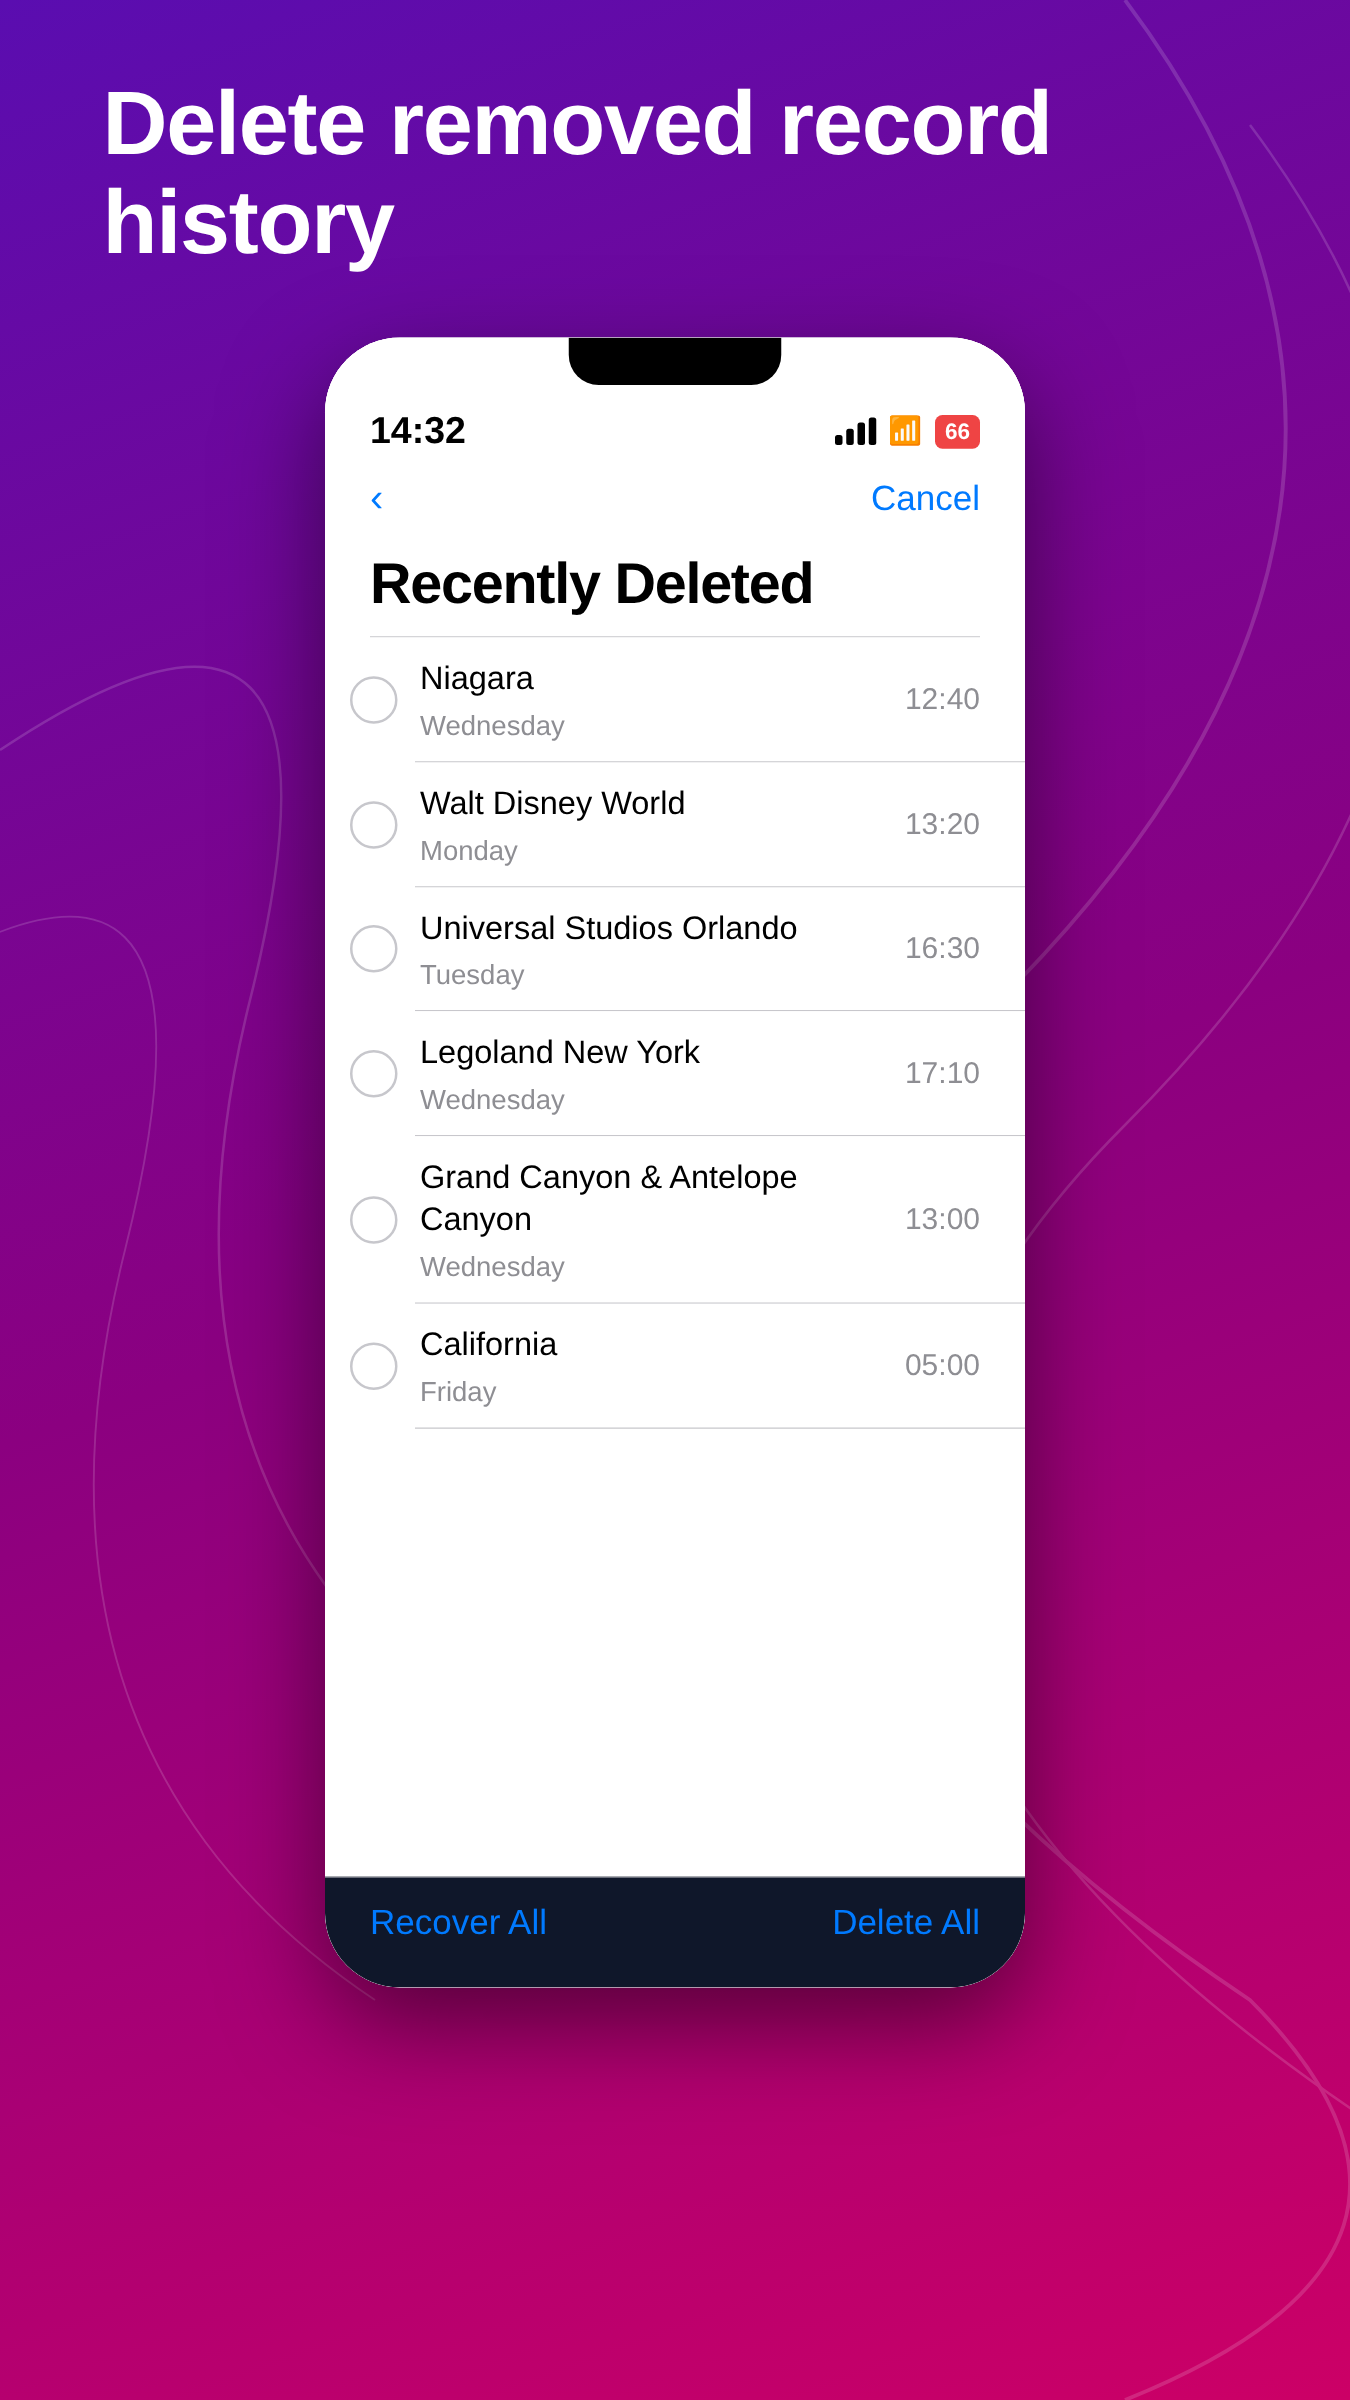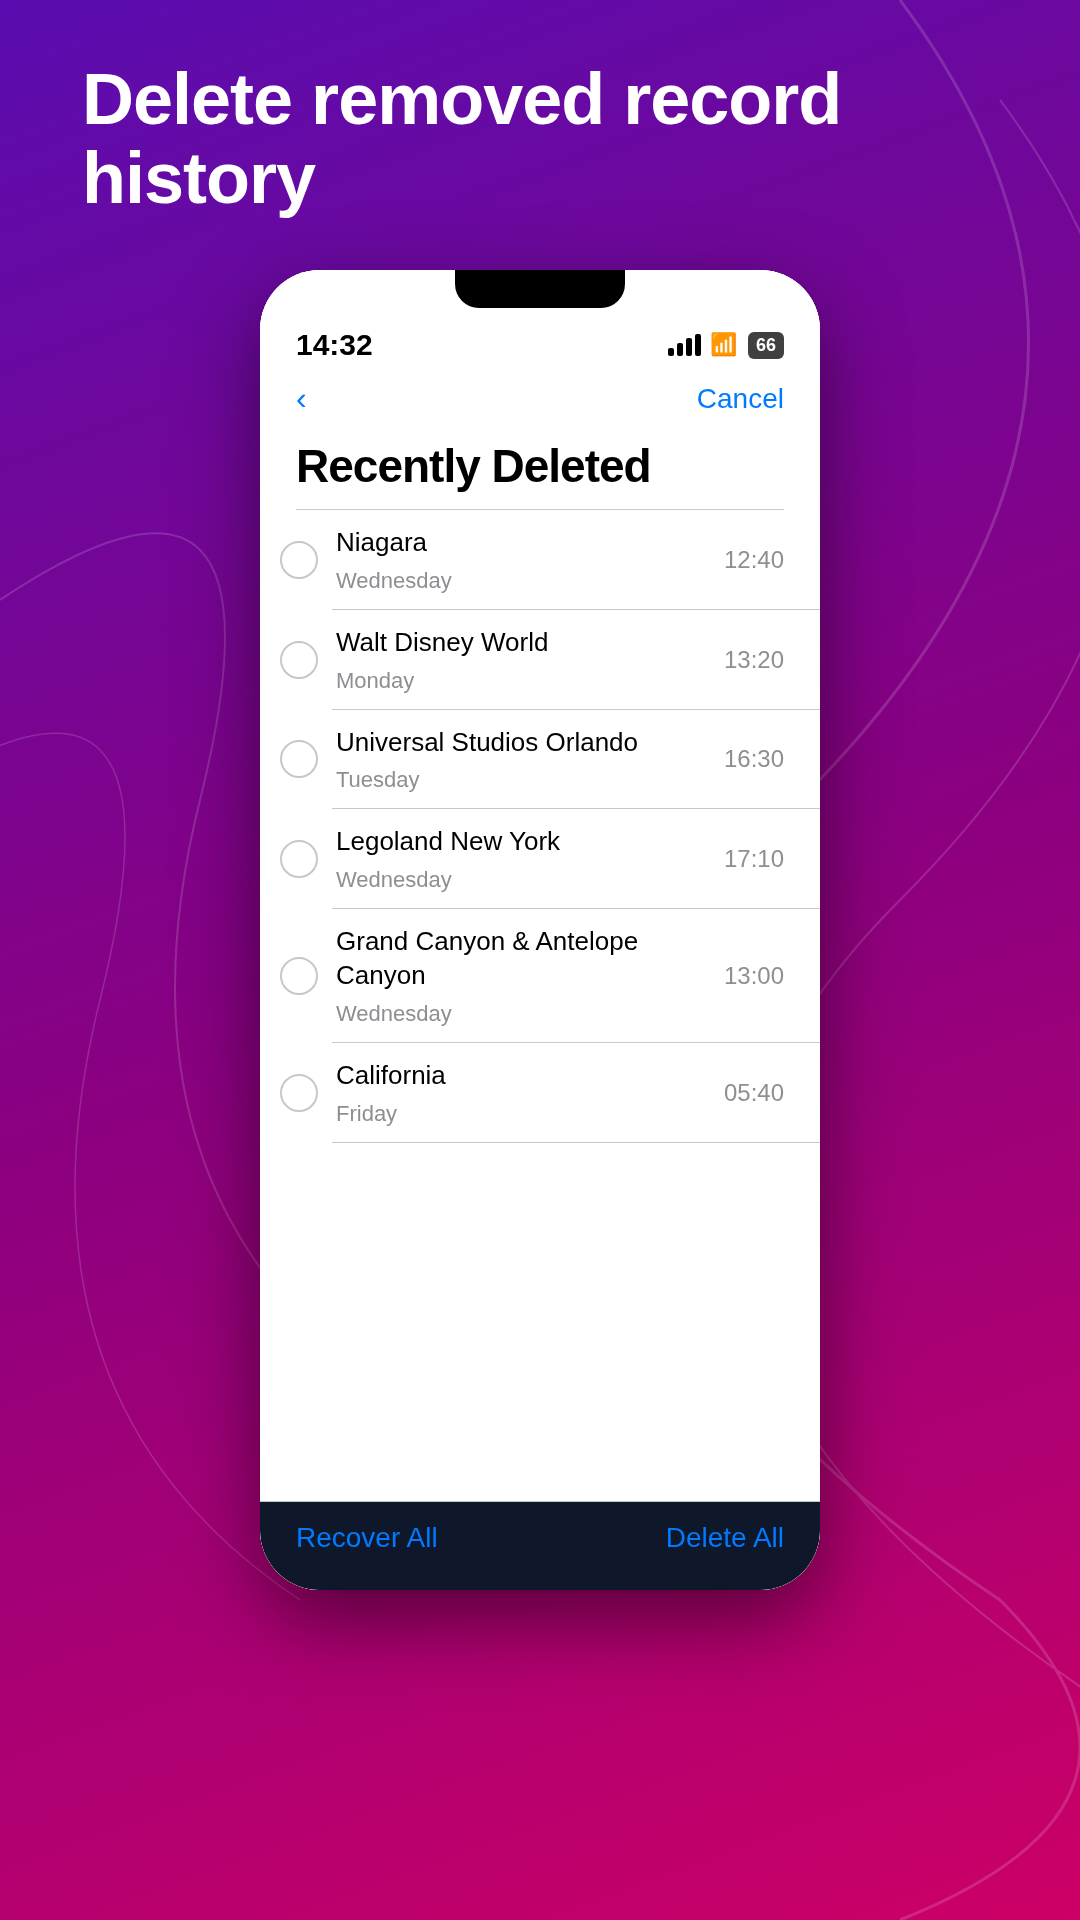--- a/index.html
+++ b/index.html
@@ -94,21 +94,21 @@
       background: #000;
       border-radius: 2px;
     }
 
     .wifi-icon {
       font-size: 22px;
       color: #000;
     }
 
     .battery-badge {
-      background: #404040;
+      background: #ef4444;
       color: #fff;
       font-size: 18px;
       font-weight: 700;
       padding: 3px 8px;
       border-radius: 6px;
     }
 
     
     .notch {
       position: absolute;
@@ -338,21 +338,21 @@
         </div>
         <span class="item-time">13:00</span>
       </div>
 
       <div class="list-item">
         <div class="radio-circle"></div>
         <div class="item-content">
           <div class="item-name">California</div>
           <div class="item-day">Friday</div>
         </div>
-        <span class="item-time">05:40</span>
+        <span class="item-time">05:00</span>
       </div>
 
     </div>
 
     <div class="bottom-bar">
       <span class="recover-all-btn">Recover All</span>
       <span class="delete-all-btn">Delete All</span>
     </div>
 
   </div>

